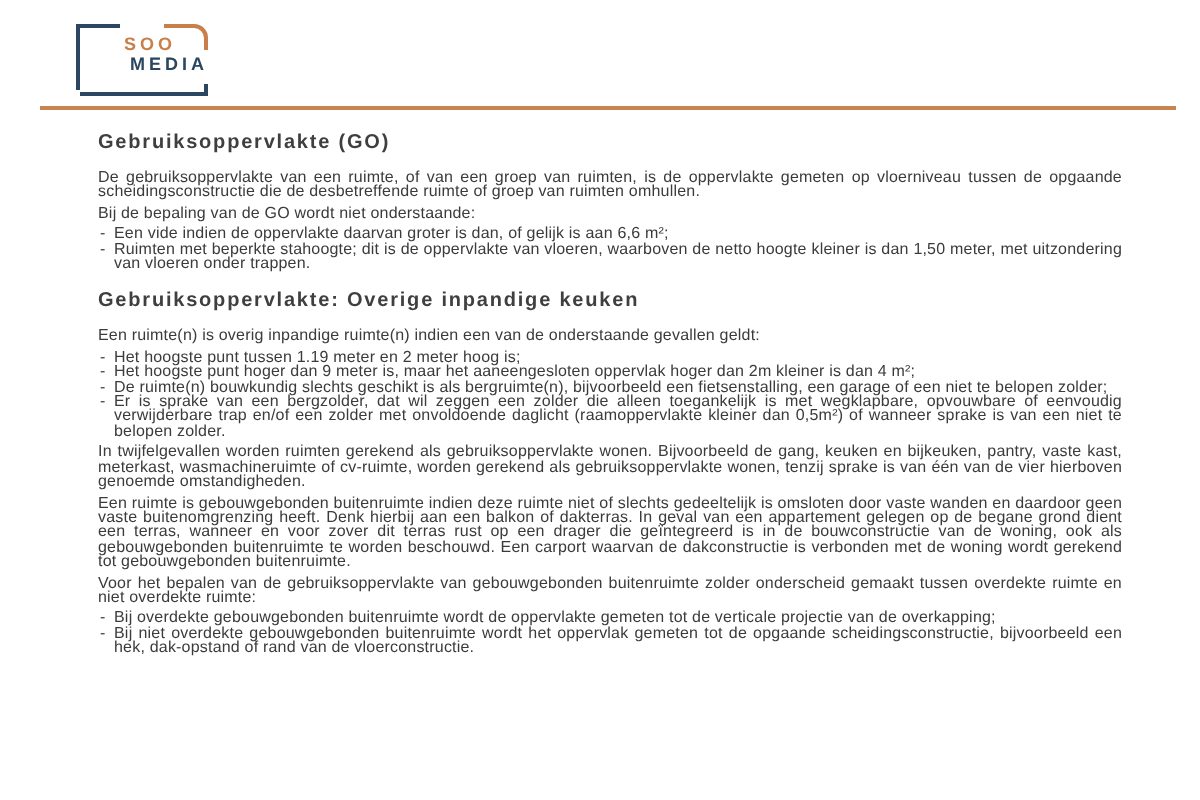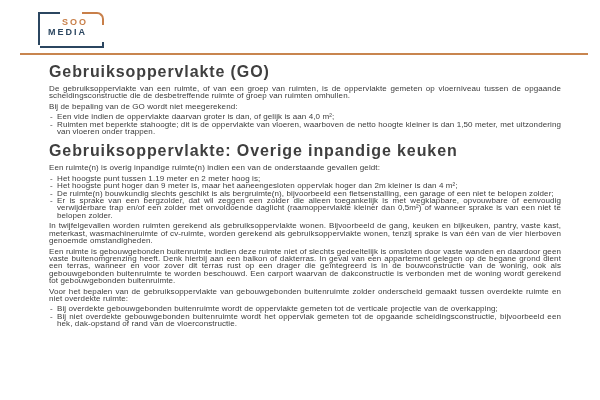--- a/index.html
+++ b/index.html
@@ -22,39 +22,39 @@
     border-top:2px solid #c87f49;border-right:2px solid #c87f49;
     border-top-right-radius:7px;
   }
   .lg-text{position:absolute;left:8px;top:6px;width:60px;text-align:left;}
   .lg-soo{
     display:block;margin-left:18px;
     font-size:9px;font-weight:bold;letter-spacing:2px;color:#c87f49;line-height:10px;
   }
   .lg-media{
     display:block;margin-left:4px;
-    font-size:9px;font-weight:bold;letter-spacing:2px;color:#2b4660;line-height:10px;
+    font-size:9px;font-weight:bold;letter-spacing:2px;color:#2b4660;line-height:10px;text-align:right;
   }
   .lg-underline{
     position:absolute;left:4px;top:31px;width:62px;height:4px;
     border-bottom:2px solid #2b4660;border-right:2px solid #2b4660;
   }
   .rule{
     position:absolute;top:53px;left:20px;width:568px;height:0;
     border-top:2px solid #c8854f;
   }
 
   
   .doc{
     position:absolute;top:58px;left:49px;width:512px;
     font-size:8px;line-height:7.4px;letter-spacing:0.1px;
     text-align:justify;
   }
   h1,h2{
-    font-size:16px;font-weight:600;letter-spacing:0.9px;color:#3f3f3f;
+    font-size:10px;font-weight:600;letter-spacing:0.9px;color:#3f3f3f;
     margin:0;text-align:left;line-height:14px;
   }
   .h-first{margin:7px 0 6px 0;}
   .h-mid{margin:9px 0 6px 0;}
   p{margin:3px 0 0 0;}
   ul{margin:3px 0 0 0;padding:0;list-style:none;}
   li{padding-left:8px;position:relative;margin:0;}
   li::before{content:"-";position:absolute;left:1px;top:0;}
 </style>
 </head>
@@ -74,23 +74,23 @@
     </div>
   </header>
 
   <div class="rule"></div>
 
   <main class="doc">
 
     <section>
       <h1 class="h-first">Gebruiksoppervlakte (GO)</h1>
       <p>De gebruiksoppervlakte van een ruimte, of van een groep van ruimten, is de oppervlakte gemeten op vloerniveau tussen de opgaande scheidingsconstructie die de desbetreffende ruimte of groep van ruimten omhullen.</p>
-      <p>Bij de bepaling van de GO wordt niet meegerekend:</p>
+      <p>Bij de bepaling van de GO wordt niet onderstaande:</p>
       <ul>
-        <li>Een vide indien de oppervlakte daarvan groter is dan, of gelijk is aan 4,0 m²;</li>
+        <li>Een vide indien de oppervlakte daarvan groter is dan, of gelijk is aan 6,6 m²;</li>
         <li>Ruimten met beperkte stahoogte; dit is de oppervlakte van vloeren, waarboven de netto hoogte kleiner is dan 1,50 meter, met uitzondering van vloeren onder trappen.</li>
       </ul>
     </section>
 
     <section>
       <h2 class="h-mid">Gebruiksoppervlakte: Overige inpandige keuken</h2>
       <p>Een ruimte(n) is overig inpandige ruimte(n) indien een van de onderstaande gevallen geldt:</p>
       <ul>
         <li>Het hoogste punt tussen 1.19 meter en 2 meter hoog is;</li>
         <li>Het hoogste punt hoger dan 9 meter is, maar het aaneengesloten oppervlak hoger dan 2m kleiner is dan 4 m²;</li>

